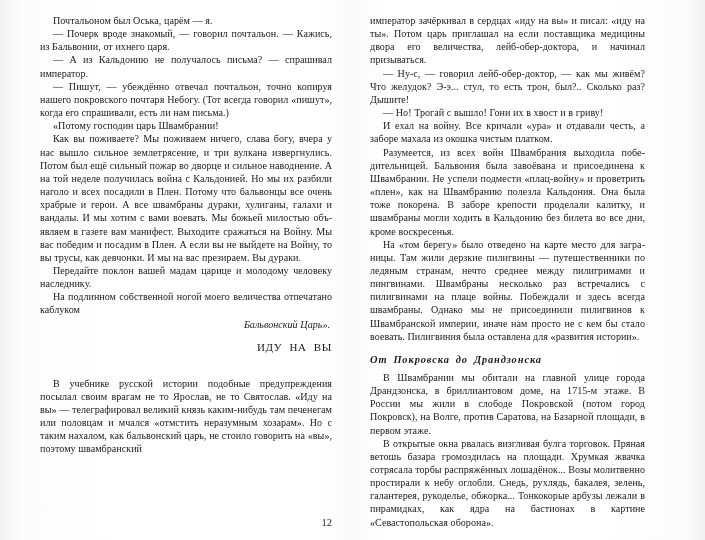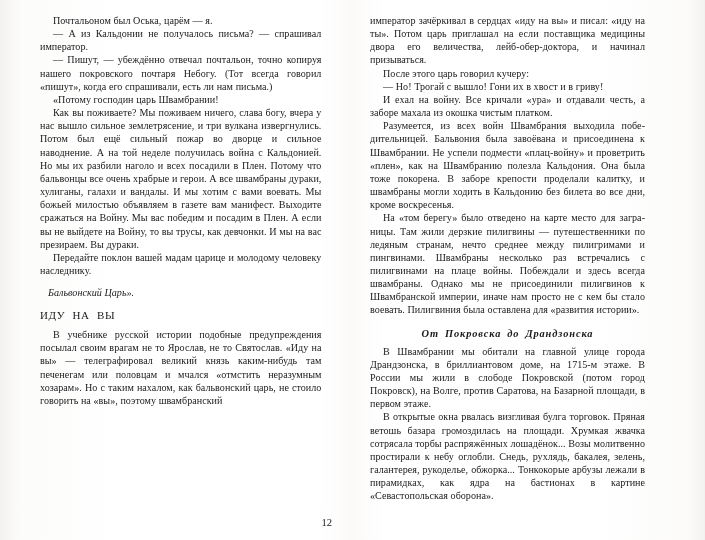--- a/index.html
+++ b/index.html
@@ -38,21 +38,21 @@
     position: absolute;
     inset: 0;
     display: flex;
     box-sizing: border-box;
     padding: 14px 30px 10px 40px;
   }
 
   .page {
     position: relative;
     display: flex;
-    flex-direction: row;
+    flex-direction: column;
     box-sizing: border-box;
     font-family: Liberation Serif, serif;
   }
   .page-left  { width: 298px; padding-right: 6px; }
   .page-right { width: 307px; padding-left: 32px; }
 
   .col {
     flex: 1 1 auto;
   }
 
@@ -74,85 +74,88 @@
     -webkit-font-smoothing: none;
     text-rendering: optimizeLegibility;
   }
 
   h2.section-heading {
     margin: 10px 0 5px 0;
     font-size: 10.4px;
     line-height: 13px;
     font-weight: 700;
     font-style: italic;
-    text-align: center;
+    text-align: left;
     letter-spacing: 0.9px;
     word-spacing: 2.5px;
   }
 
   h2.telegram-heading {
-    margin: 9px 0 6px 0;
+    margin: 9px 0 23px 0;
     font-size: 11px;
     line-height: 13px;
     font-weight: 400;
     font-style: normal;
-    text-align: left;
+    text-align: right;
     letter-spacing: 0.6px;
     word-spacing: 4px;
   }
 
   .signature {
-    margin: 8px;
+    margin: 0;
+    text-align: right;
     font-style: italic;
     font-size: 10.1px;
     line-height: 15px;
     text-indent: 0;
     padding-right: 2px;
   }
 
   .folio {
     margin-top: auto;
     font-size: 10.6px;
     line-height: 14px;
     padding-top: 10px;
   }
-  .folio-left  { text-align: center; }
+  .folio-left  { text-align: right; }
 </style>
 </head>
 <body>
 
 <div class="sheet">
   <div class="spread scan-ink">
 
     <div class="page page-left">
       <div class="col">
 
         <p>Почтальоном был Оська, царём — я.</p>
-        <p>— А из Кальдонии не получалось письма? — спраши­вал император.</p>
+        <p>— Почерк вроде знакомый, — говорил почталь­он. — Кажись, из Бальвонии, от ихнего царя.</p>
+        <p>— А из Кальдонию не получалось письма? — спраши­вал император.</p>
         <p>— Пишут, — убеждённо отвечал почтальон, точно копи­руя нашего покровского почтаря Небогу. (Тот всегда гово­рил «пишут», когда его спрашивали, есть ли нам письма.)</p>
         <p>«Потому господин царь Швамбрании!</p>
         <p>Как вы поживаете? Мы поживаем ничего, слава богу, вчера у нас вышло сильное землетрясение, и три вулкана извергнулись. Потом был ещё сильный пожар во дворце и сильное наводнение. А на той неделе получилась война с Кальдонией. Но мы их разбили наголо и всех посадили в Плен. Потому что бальвонцы все очень храбрые и герои. А все швамбраны дураки, хулиганы, галахи и вандалы. И мы хотим с вами воевать. Мы божьей милостью объ­являем в газете вам манифест. Выходите сражаться на Войну. Мы вас победим и посадим в Плен. А если вы не выйдете на Войну, то вы трусы, как девчонки. И мы на вас презираем. Вы дураки.</p>
         <p>Передайте поклон вашей мадам царице и молодому человеку наследнику.</p>
+        <p>На подлинном собственной ногой моего величества от­печатано каблуком</p>
 
         <p class="signature">Бальвонский Царь».</p>
 
 
         <h2 class="telegram-heading">ИДУ НА ВЫ</h2>
 
         <p>В учебнике русской истории подобные предупреждения посылал своим врагам не то Ярослав, не то Святослав. «Иду на вы» — телеграфировал великий князь каким-нибудь там печенегам или половцам и мчался «отмстить нераз­умным хозарам». Но с таким нахалом, как бальвонский царь, не стоило говорить на «вы», поэтому швамбранский</p>
 
       </div>
       <div class="folio folio-left">12</div>
     </div>
 
     <div class="page page-right">
       <div class="col">
 
         <p class="noindent">император зачёркивал в сердцах «иду на вы» и писал: «иду на ты». Потом царь приглашал на если поставщи­ка медицины двора его величества, лейб-обер-доктора, и начинал призываться.</p>
-        <p>После этого царь говорил кучеру:</p>
+        <p>— Ну-с, — говорил лейб-обер-доктор, — как мы жи­вём? Что желудок? Э-э... стул, то есть трон, был?.. Сколь­ко раз? Дышите!</p>
         <p>— Но! Трогай с вышло! Гони их в хвост и в гриву!</p>
         <p>И ехал на войну. Все кричали «ура» и отдавали честь, а заборе махала из окошка чистым платком.</p>
         <p>Разумеется, из всех войн Швамбрания выходила побе­дительницей. Бальвония была завоёвана и присоединена к Швамбрании. Не успели подмести «плац-войну» и про­ветрить «плен», как на Швамбранию полезла Кальдония. Она была тоже покорена. В заборе крепости проделали калитку, и швамбраны могли ходить в Кальдонию без билета во все дни, кроме воскресенья.</p>
         <p>На «том берегу» было отведено на карте место для загра­ницы. Там жили дерзкие пилигвины — путешественники по ледяным странам, нечто среднее между пилигримами и пингвинами. Швамбраны несколько раз встречались с пилигвинами на плаце войны. Побеждали и здесь всегда швамбраны. Однако мы не присоединили пилигвинов к Швамбранской империи, иначе нам просто не с кем бы стало воевать. Пилигвиния была оставлена для «развития истории».</p>
 
         <h2 class="section-heading">От Покровска до Драндзонска</h2>
 
         <p>В Швамбрании мы обитали на главной улице города Драндзонска, в бриллиантовом доме, на 1715-м этаже. В России мы жили в слободе Покровской (потом город Покровск), на Волге, против Саратова, на Базарной пло­щади, в первом этаже.</p>
         <p>В открытые окна рвалась визгливая булга торговок. Пряная ветошь базара громоздилась на площади. Хрум­кая жвачка сотрясала торбы распряжённых лошадёнок... Возы молитвенно простирали к небу оглобли. Снедь, рухлядь, бакалея, зелень, галантерея, рукоделье, обжор­ка... Тонкокорые арбузы лежали в пирамидках, как ядра на бастионах в картине «Севастопольская оборона».</p>
 

